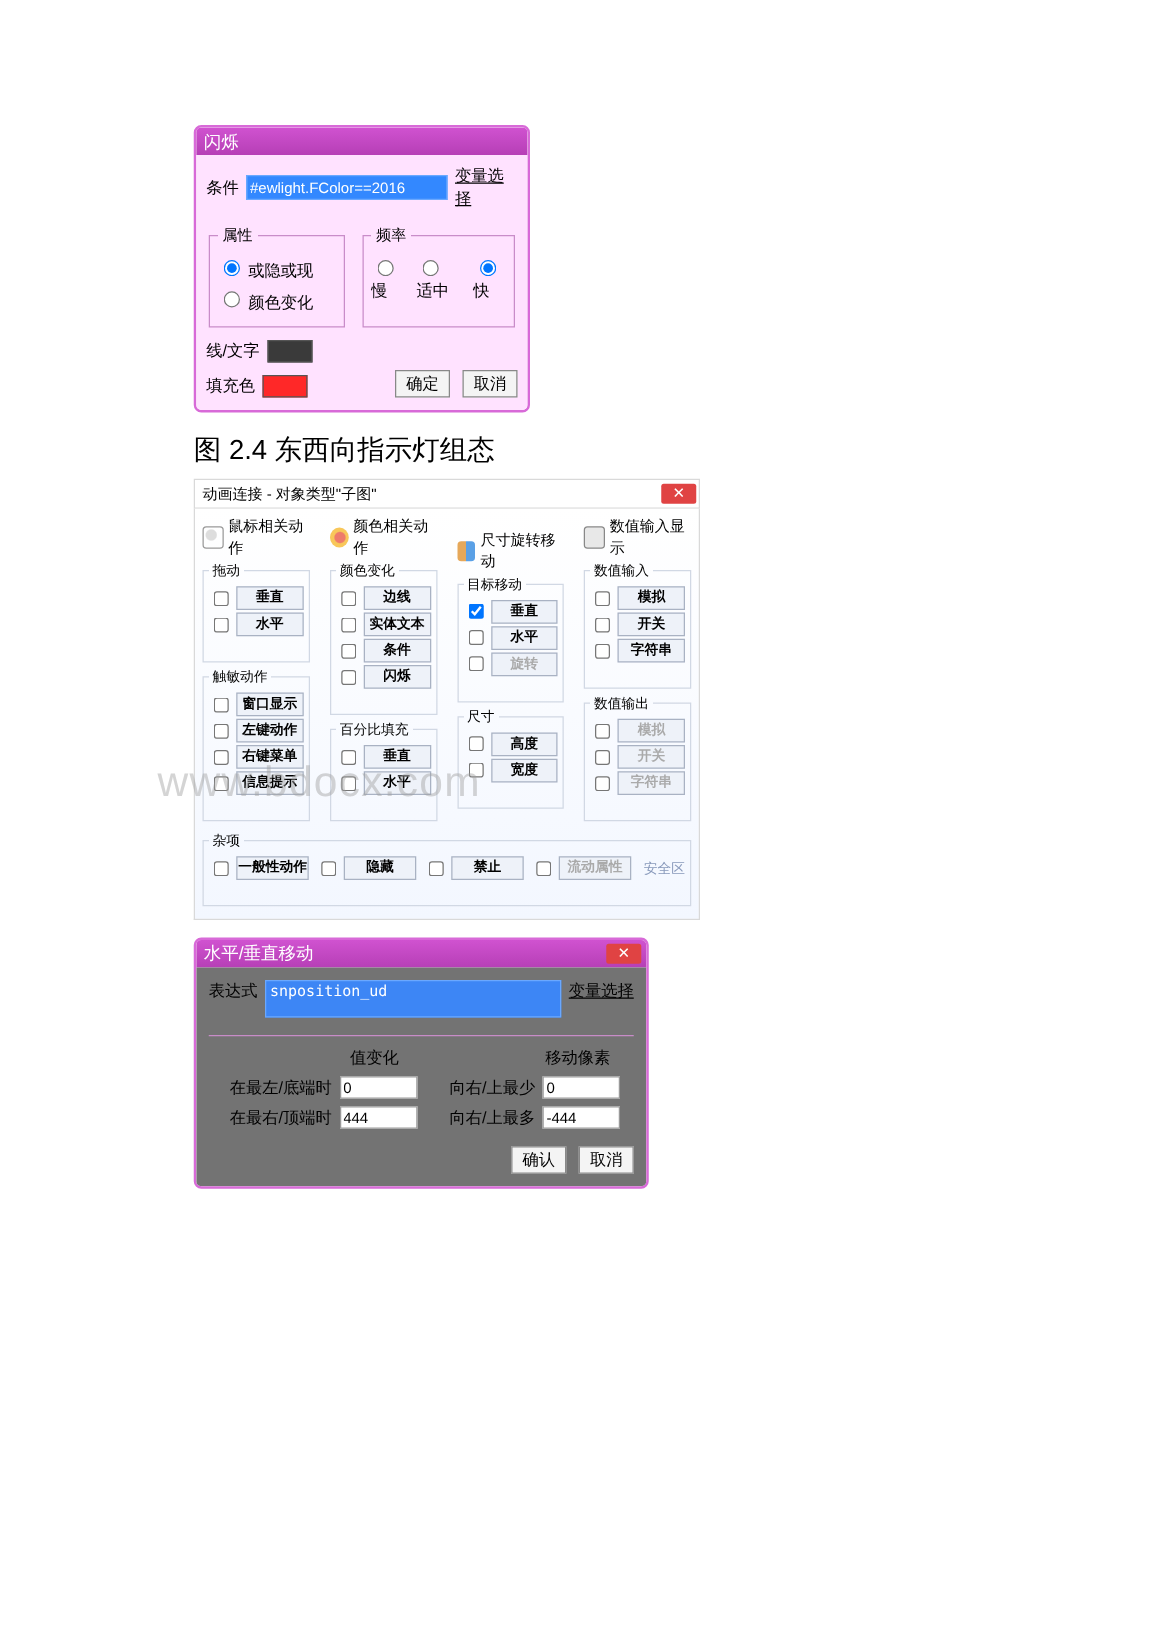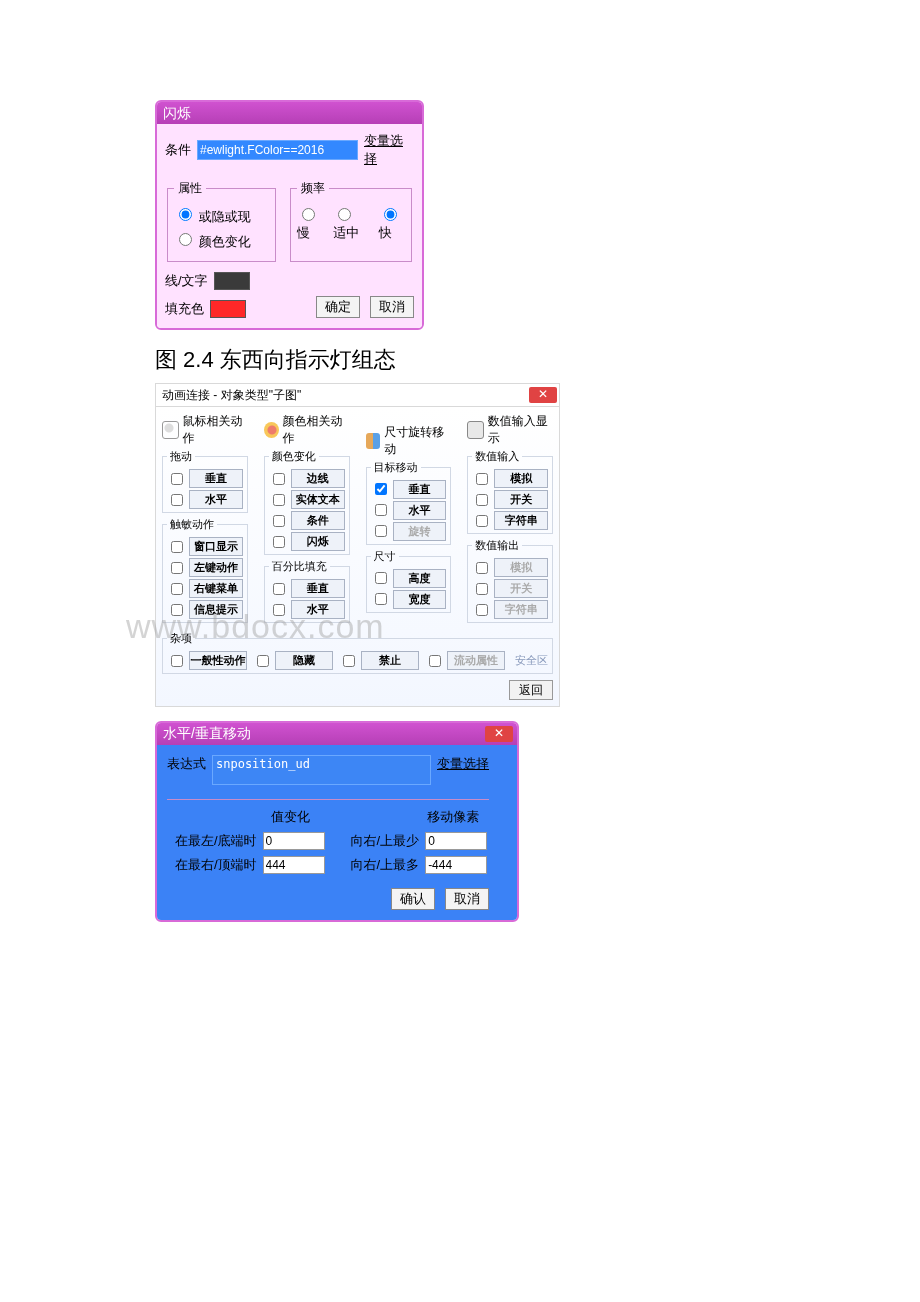--- a/index.html
+++ b/index.html
@@ -123,21 +123,21 @@
     .dlg2 .col-head {
       display: flex; align-items: center; gap: 4px;
       font-size: 12px; margin-bottom: 2px;
     }
     .ico { width: 16px; height: 16px; display: inline-block; }
     .ico-cursor { background: radial-gradient(circle at 6px 6px, #ddd 0 4px, transparent 5px); border:1px solid #999; border-radius:3px; }
     .ico-palette { background: radial-gradient(circle at 8px 8px, #ee7b6b 0 4px, #f8c75a 5px 8px); border-radius: 50%;}
     .ico-rotate { background: conic-gradient(#5aa0e6 0 50%, #e6a85a 50% 100%); border-radius: 3px;}
     .ico-hand { background: #e8e8e8; border:1px solid #888; border-radius:3px;}
     .dlg2 fieldset {
-      border: 1px solid #d1d8e4; padding: 3px 4px 1px 4px; margin: 0 0 4px 0;
+      border: 1px solid #d1d8e4; padding: 3px 4px 18px 4px; margin: 0 0 4px 0;
     }
     .dlg2 legend { font-size: 11px; padding: 0 3px;}
     .chkrow {
       display: flex; align-items: center; gap: 3px; margin: 2px 0;
     }
     .chkrow input[type=checkbox] { width: 12px; height: 12px; }
     .chkrow .mini-btn {
       flex: 1 1 auto; height: 17px; font-size: 11px;
       border: 1px solid #a9b2c3; background: #eef2f9;
       text-align: center; line-height: 16px; overflow:hidden;font-weight:bold;
@@ -172,22 +172,22 @@
       background: linear-gradient(#d052d0, #b63fb6);
       color: #fff; font-size: 14px;
       display:flex; align-items:center; justify-content:space-between;
       padding: 0 4px 0 6px;
     }
     .dlg3 .tbar3 .close {
       width: 28px; height: 16px; background: #e04343; border-radius: 2px;
       color:#fff; text-align:center; line-height:14px; font-size:12px;
     }
     .dlg3 .body3 {
-      background: #3b82f6;
-      padding: 10px 28px 10px 10px;
+      background: #737373;
+      padding: 10px 10px 10px 10px;
     }
     .dlg3 .expr-row {
       display: flex; align-items: flex-start; gap: 6px; font-size: 13px;
     }
     .dlg3 .expr-row textarea {
       flex:1 1 auto; height: 26px; resize:none; font-size:12px;
       background: #3d86f5; color:#fff; border:1px solid #6aa8ff;
       padding: 1px 3px;
     }
     .dlg3 .expr-row .varsel { text-decoration: underline; }
@@ -423,23 +423,20 @@
                 <span class="mini-btn">禁止</span>
               </div>
             <div class="chkrow disabled">
                 <input type="checkbox" style="">
                 <span class="mini-btn">流动属性</span>
               </div>
             <span class="safe">安全区</span>
           </div>
         </fieldset>
       </div>
-      <div class="back-row">
-          <button class="btn">返回</button>
-        </div>
     </div>
   </div>
 
   <div class="dlg3">
     <div class="tbar3">
       <span>水平/垂直移动</span>
       <span class="close">✕</span>
     </div>
     <div class="body3">
       <div class="expr-row">

